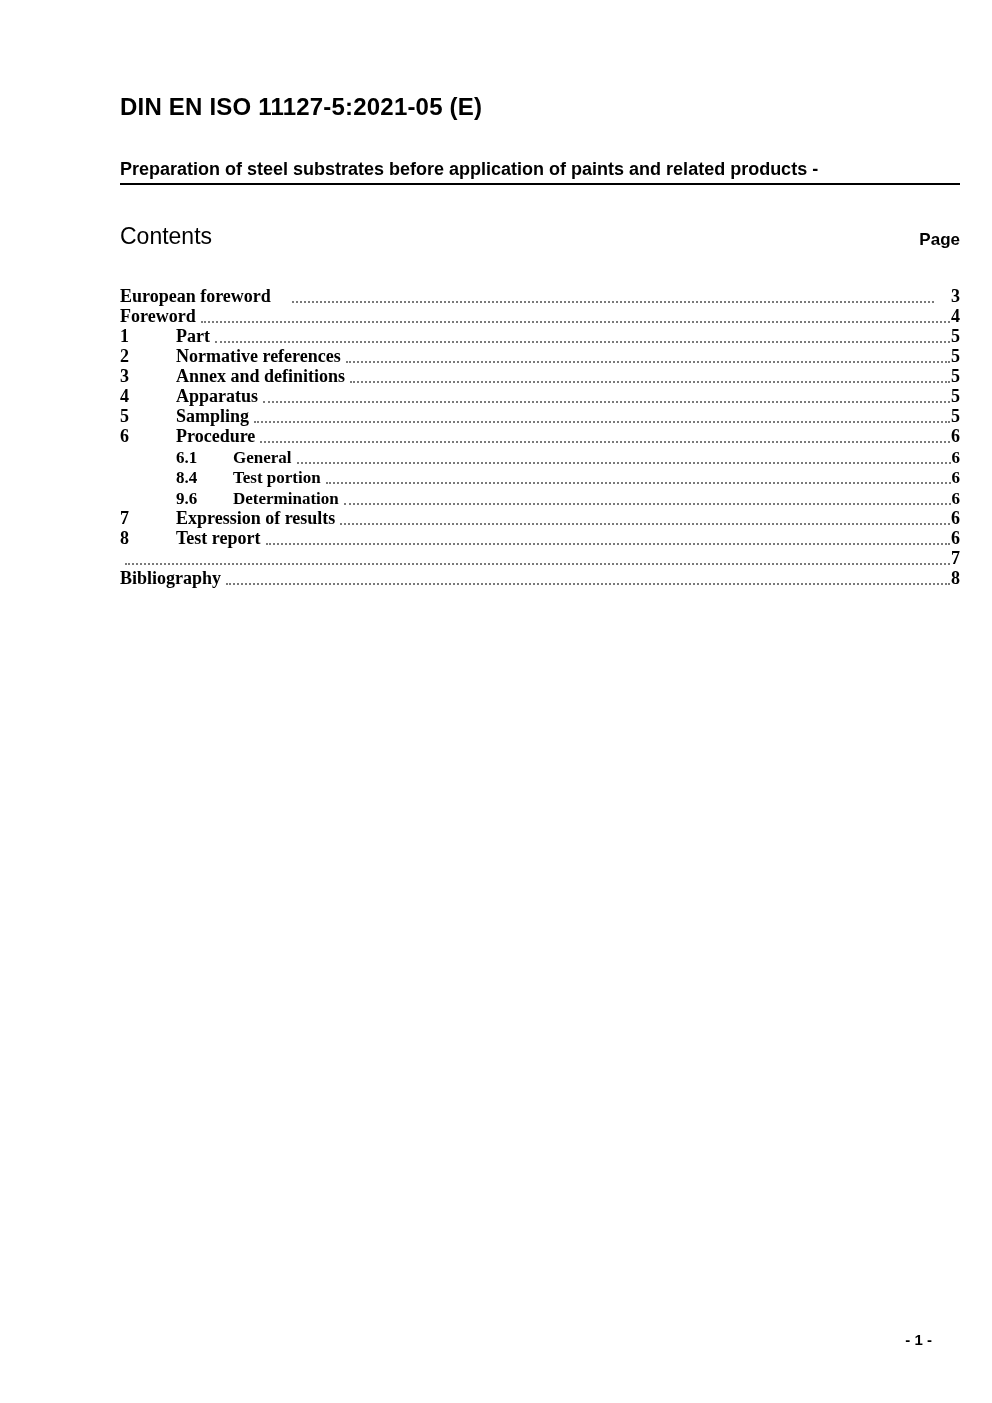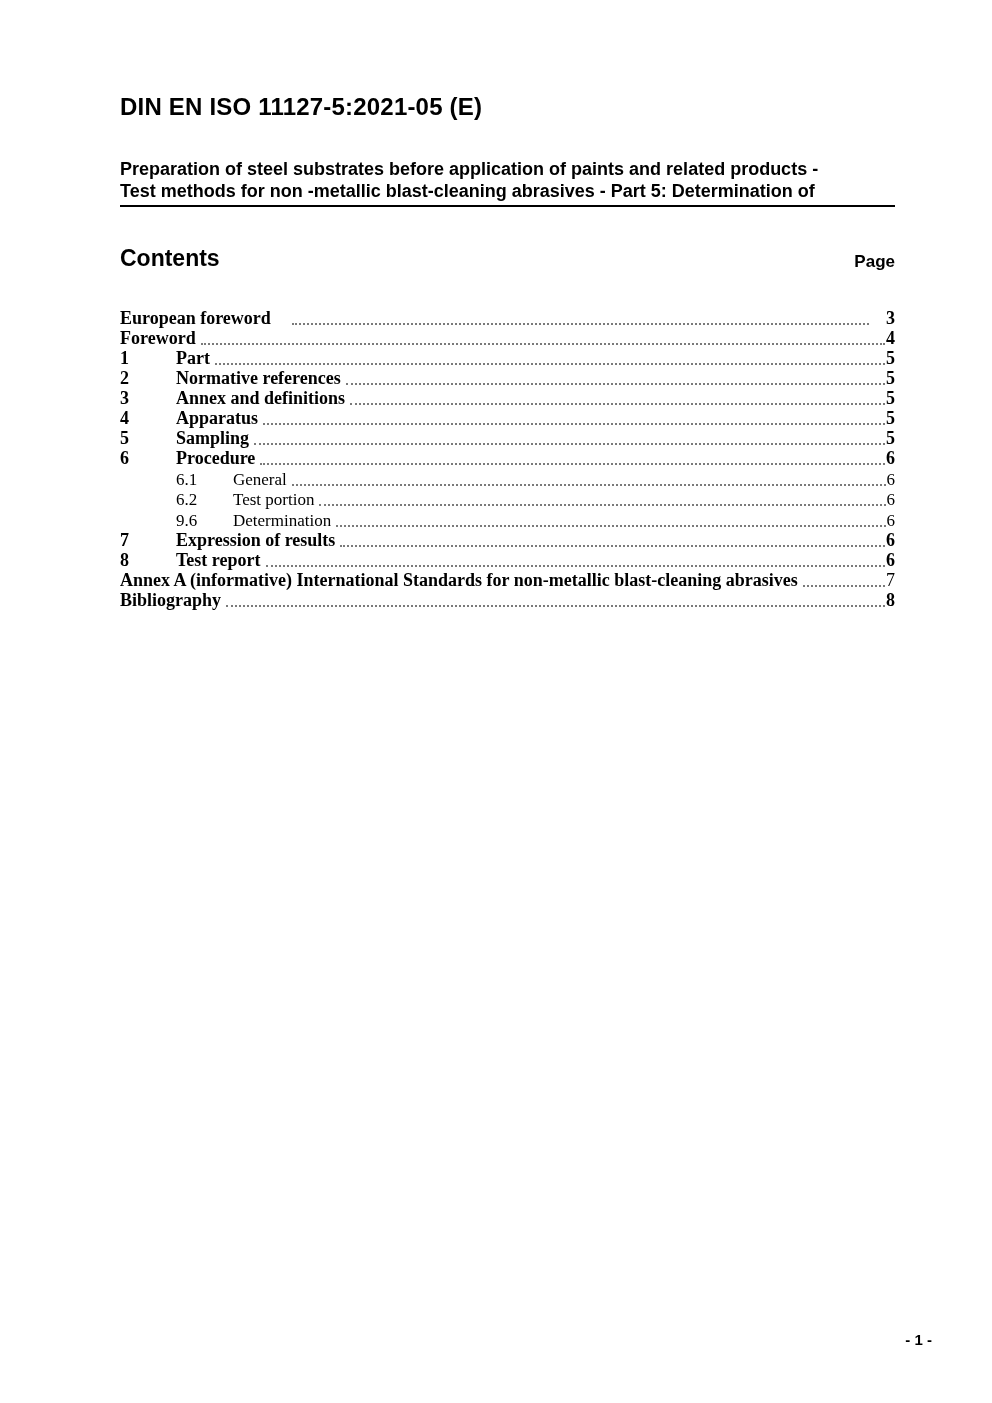--- a/index.html
+++ b/index.html
@@ -7,21 +7,21 @@
   html, body { background: #ffffff; }
   body {
     width: 992px; height: 1403px;
     position: relative;
     font-family: "Liberation Sans", sans-serif;
     color: #000000;
     overflow: hidden;
   }
   .page {
     position: absolute; inset: 0;
-    padding: 92px 97px 0 120px; 
+    padding: 92px 32px 0 120px; 
     background: #ffffff;
   }
   
   .doc-title {
     font-family: "Liberation Sans", sans-serif;
     font-weight: bold;
     font-size: 24px;
     line-height: 29px;
     letter-spacing: 0.2px;
     white-space: nowrap;
@@ -40,21 +40,21 @@
   }
   
   .contents-head {
     margin-top: 36px;
     display: flex;
     justify-content: space-between;
     align-items: flex-end;
   }
   .contents-title {
     font-family: "Liberation Sans", sans-serif;
-    font-weight: bold;
+    font-weight: normal;
     font-size: 23px;
     line-height: 30px;
   }
   .page-col-label {
     font-weight: bold;
     font-size: 17px;
     line-height: 18px;
     padding-bottom: 2px;
     margin-left: 40px;
   }
@@ -87,42 +87,41 @@
   .toc-row .leader {
     flex: 1 1 auto;
     min-width: 12px;
     align-self: flex-end;
     border-bottom: 2px dotted #7a7a7a;
     margin: 0 1px 3px 5px;
     height: 0;
   }
   .toc-row .pg { flex: 0 0 auto; }
   .bold { font-weight: bold; }
-  .regular { font-weight: normal; align-items: center; }
+  .regular { font-weight: bold; align-items: center; }
   
   .footer {
     position: absolute;
     top: 1331px;
     right: 60px;
     font-weight: bold;
     font-size: 15px;
     line-height: 18px;
   }
 </style>
 </head>
 <body>
 
 <div class="page">
 
   <header>
     <h1 class="doc-title">DIN EN ISO 11127-5:2021-05 (E)</h1>
 
     <div class="doc-subtitle">
       <div class="line">Preparation of steel substrates before application of paints and related products -</div>
-      <div class="line">Test methods for non -metallic blast-cleaning abrasives - Part 5: Determination of</div>
     </div>
 
     <hr class="header-rule">
   </header>
 
   <div class="contents-head">
     <h2 class="contents-title">Contents</h2>
     <span class="page-col-label">Page</span>
   </div>
 
@@ -173,21 +172,21 @@
         <span class="leader"></span>
         <span class="pg bold">6</span>
       </div>
       <div class="toc-row lvl1 regular">
         <span class="num">6.1</span>
         <span class="lbl">General</span>
         <span class="leader"></span>
         <span class="pg regular">6</span>
       </div>
       <div class="toc-row lvl1 regular">
-        <span class="num">6.2</span>
+        <span class="num">8.4</span>
         <span class="lbl">Test portion</span>
         <span class="leader"></span>
         <span class="pg regular">6</span>
       </div>
       <div class="toc-row lvl1 regular">
         <span class="num">9.6</span>
         <span class="lbl">Determination</span>
         <span class="leader"></span>
         <span class="pg regular">6</span>
       </div>
@@ -197,21 +196,20 @@
         <span class="leader"></span>
         <span class="pg bold">6</span>
       </div>
       <div class="toc-row lvl0 bold">
         <span class="num">8</span>
         <span class="lbl">Test report</span>
         <span class="leader"></span>
         <span class="pg bold">6</span>
       </div>
       <div class="toc-row lvl0 bold">
-        <span class="lbl">Annex A (informative) International Standards for non-metallic blast-cleaning abrasives</span>
         <span class="leader"></span>
         <span class="pg regular">7</span>
       </div>
       <div class="toc-row lvl0 bold">
         <span class="lbl">Bibliography</span>
         <span class="leader"></span>
         <span class="pg bold">8</span>
       </div>
     </nav>
 

